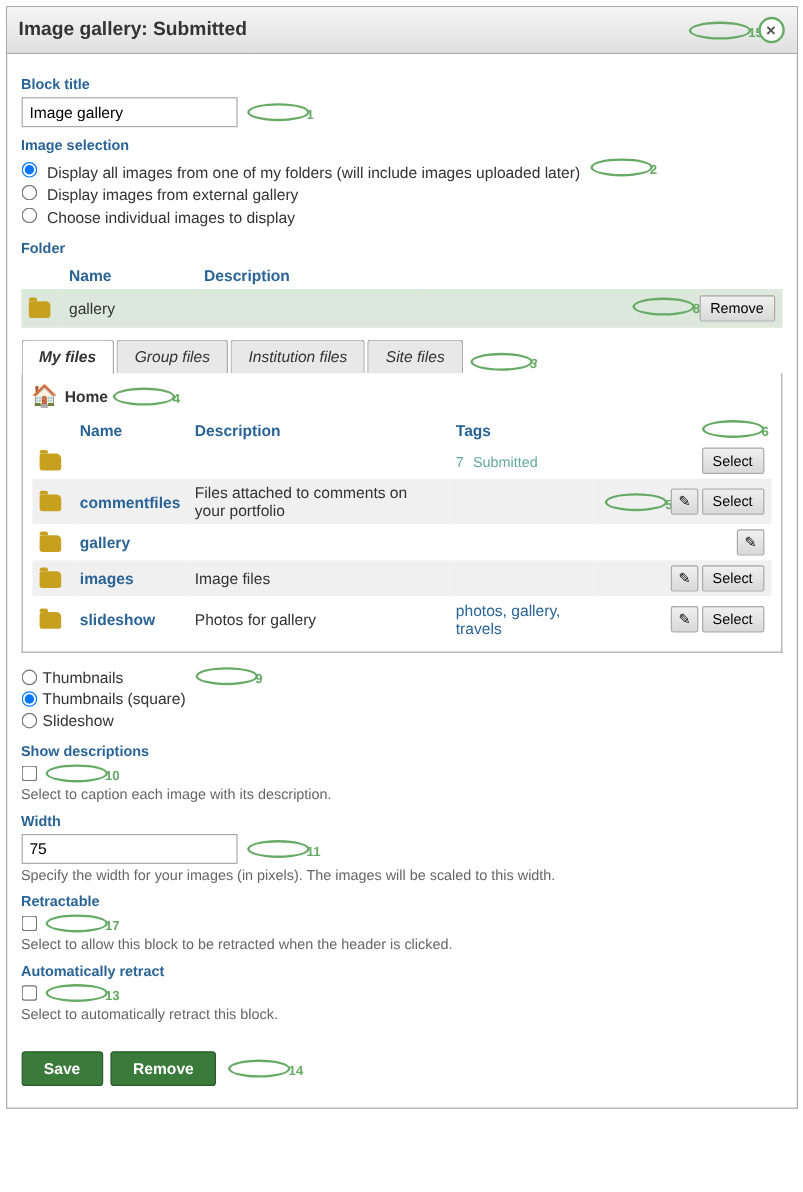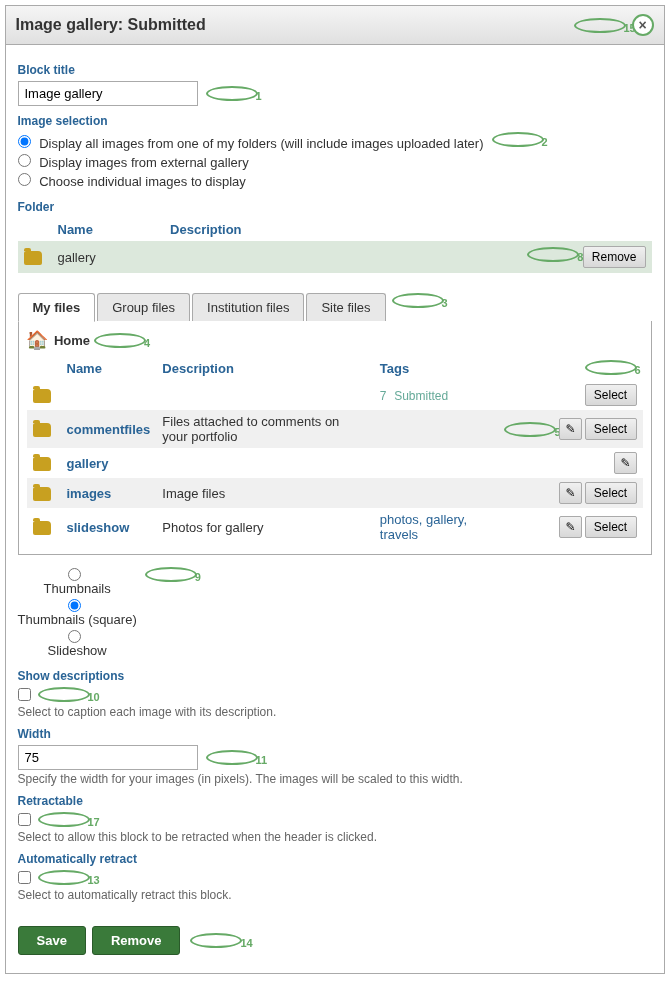--- a/index.html
+++ b/index.html
@@ -208,23 +208,22 @@
       font-size: 12px;
     }
     .actions-cell {
       display: flex;
       gap: 3px;
       align-items: center;
       justify-content: flex-end;
     }
     .style-section { margin-top: 10px; }
     .radio-row {
-      display: flex; align-items: center;
+      display: flex; 
       margin: 3px 0;
-      flex-direction: column;
     }
     .radio-row input { margin-right: 5px; }
     .show-desc-section { margin-top: 8px; }
     .checkbox-row {
       display: flex; align-items: center;
       margin: 3px 0;
     }
     .checkbox-row input { margin-right: 5px; }
     .hint-text {
       color: #666;
@@ -326,21 +325,21 @@
             <td></td>
             <td style="text-align:right;">
               <span class="number-badge">8</span>
               <button class="btn-remove">Remove</button>
             </td>
           </tr>
         </tbody>
       </table>
     </div>
 
-    <div style="display:flex;margin-top:20px;">
+    <div style="display:flex;align-items:flex-end;margin-top:10px;font-style:italic;">
       <div class="tabs" style="border:none;margin:0;">
         <div class="tab active">My files</div>
         <div class="tab">Group files</div>
         <div class="tab">Institution files</div>
         <div class="tab">Site files</div>
       </div>
       <span class="number-badge" style="margin-bottom:2px;margin-left:4px;">3</span>
     </div>
 
     <div class="files-panel">

